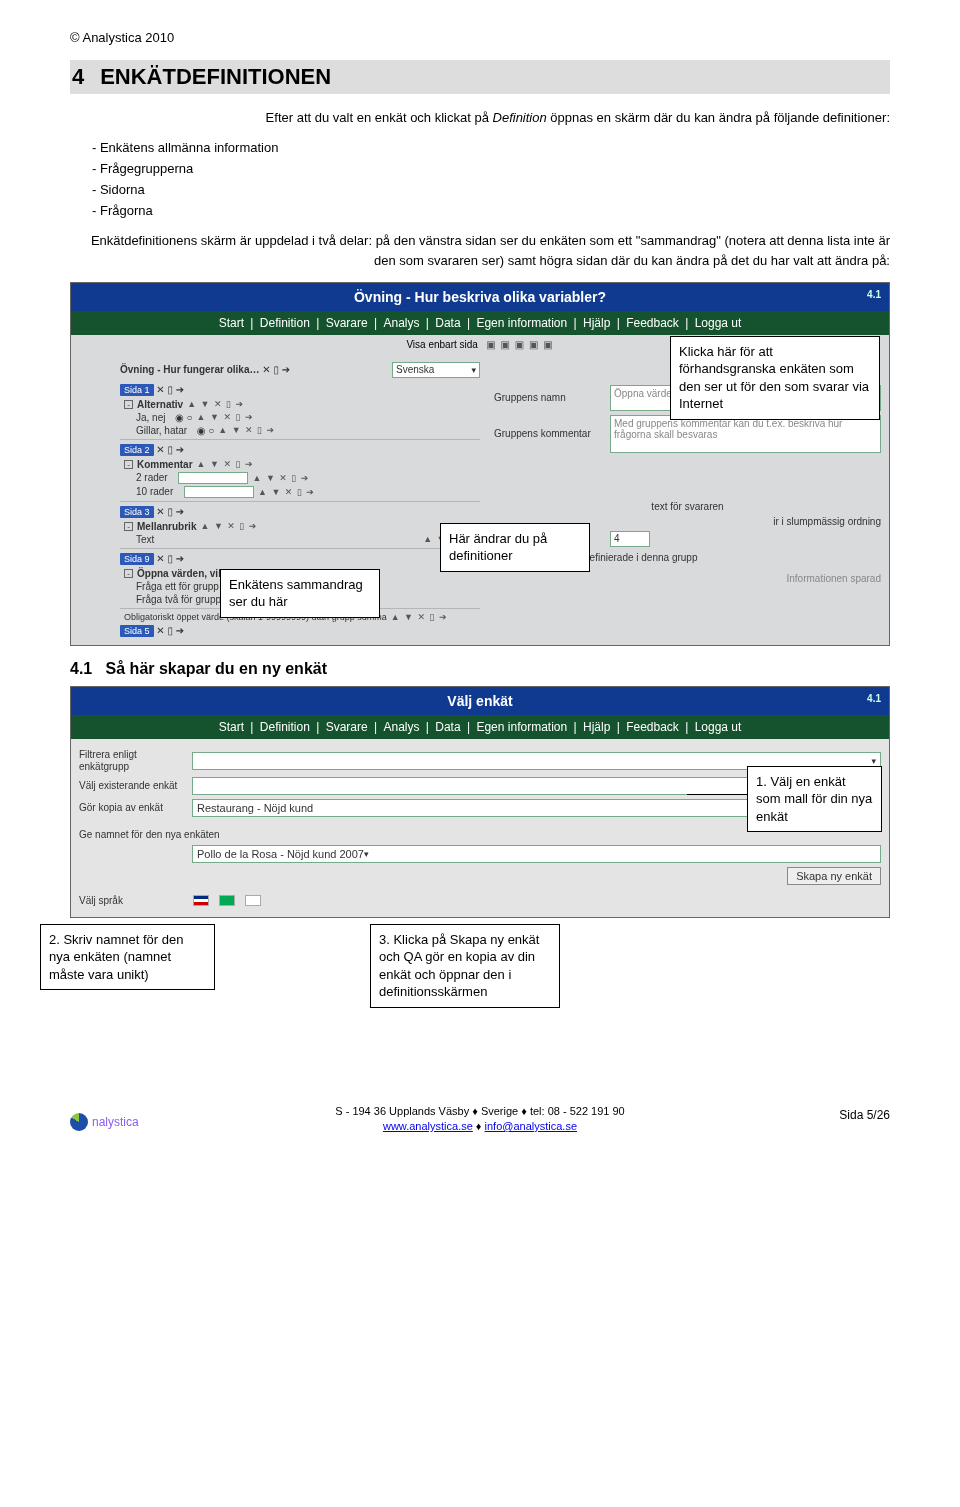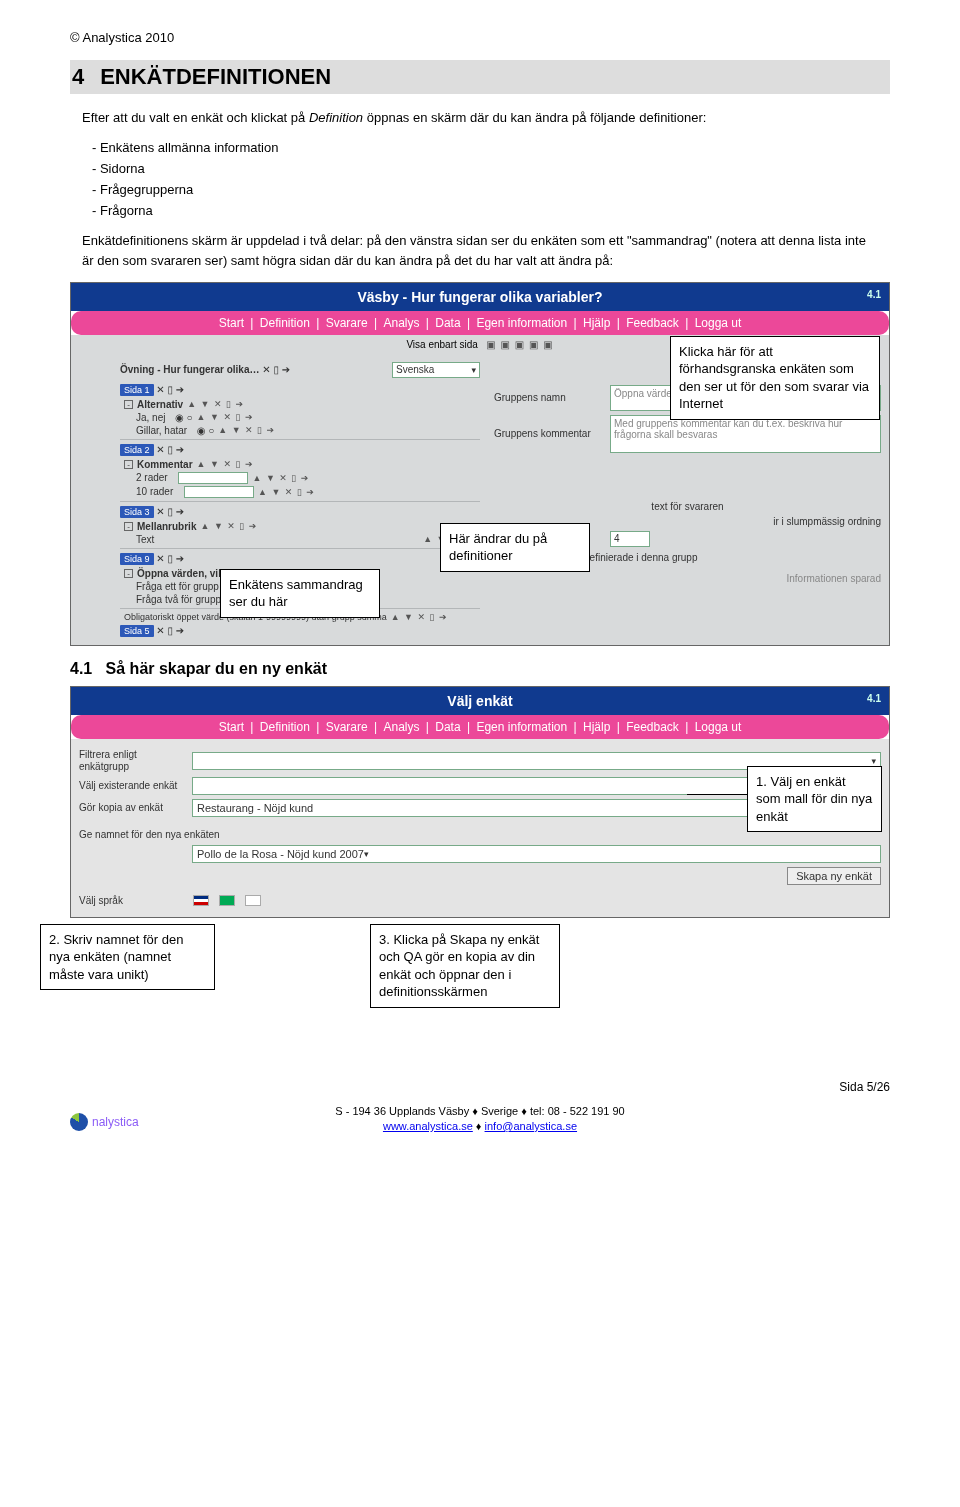--- a/index.html
+++ b/index.html
@@ -1,29 +1,29 @@
 <!DOCTYPE html>
 <html><head>
 <meta charset="utf-8">
 <style>
   * { box-sizing: border-box; margin: 0; padding: 0; }
   body { font-family: Verdana, Arial, sans-serif; font-size: 13px; color: #000; background: #fff; width: 960px; margin: 0 auto; padding: 30px 70px 10px 70px; position: relative; }
   .copyright { font-size: 13px; margin-bottom: 15px; }
   .section-heading { background: #ddd; font-family: Arial, sans-serif; font-size: 22px; font-weight: bold; padding: 4px 2px; margin-bottom: 14px; }
   .section-num { display: inline-block; width: 22px; }
-  p.body { margin: 10px 12px; line-height: 1.55; }
+  p.body { margin: 10px 0; line-height: 1.55; text-align: right; }
   .body .ital { font-style: italic; }
   ul.dashlist { list-style: none; margin: 8px 0 8px 40px; line-height: 1.6; }
   ul.dashlist li::before { content: "- "; margin-left: -18px; }
   .subheading { font-family: Arial, sans-serif; font-size: 16px; font-weight: bold; margin: 14px 0 8px 0; }
   
   .app-frame { border: 1px solid #666; background: #fff; position: relative; margin: 8px 0 6px 0; }
   .app-titlebar { background: #103a8f; color: #fff; text-align: center; font-weight: bold; font-size: 14px; padding: 6px 4px; position: relative; }
   .app-ver { position: absolute; right: 8px; top: 6px; font-size: 10px; color: #cfe; }
-  .app-menubar { background: #ec4899; color: #fff; text-align: center; font-size: 12px; padding: 5px 4px; border-radius: 10px; }
+  .app-menubar { background: #14532d; color: #fff; text-align: center; font-size: 12px; padding: 5px 4px; }
   .app-menubar span { margin: 0 3px; }
   .app-body { display: flex; background: #d8dadb; padding-left: 43px; }
   .left-pane { width: 48%; padding: 6px 6px; font-size: 10px; color: #333; }
   .right-pane { width: 52%; padding: 6px 8px; font-size: 10px; color: #333; background: #d8dadb; }
   .field-row { display: flex; align-items: center; margin: 4px 0; gap: 6px; }
   .field-label { width: 110px; color: #333; font-size: 10px; }
   .mini-input { background: #fff; border: 1px solid #7a8; height: 16px; flex: 1; font-size: 10px; padding: 0 3px; display: flex; align-items: center; }
   .mini-select { background: #fff; border: 1px solid #7a8; height: 16px; font-size: 10px; padding: 0 3px; display: flex; align-items: center; justify-content: space-between; flex: 1; }
   .mini-select::after { content: "▾"; font-size: 9px; color: #333; }
   .mini-textarea { background: #fff; border: 1px solid #7a8; height: 38px; flex: 1; font-size: 10px; padding: 2px 3px; color: #888; }
@@ -44,21 +44,21 @@
   .form-grid .sel { flex: 1; background: #fff; border: 1px solid #7a8; height: 18px; display: flex; align-items: center; justify-content: space-between; padding: 0 4px; font-size: 11px; }
   .form-grid .sel::after { content: "▾"; font-size: 9px; color: #333; }
   .btn { background: #eee; border: 1px solid #888; padding: 2px 8px; font-size: 11px; display: inline-block; }
   .flag { display:inline-block; width:16px; height:11px; border:1px solid #aaa; margin: 0 1px; }
   .flag.uk { background: linear-gradient(#002b7f 33%, #fff 33% 66%, #c00 66%); }
   .flag.se { background: #0a5; }
   .flag.fi { background: #fff; }
   
   .footer { margin-top: 70px; font-size: 11px; text-align: center; line-height: 1.4; }
   .footer a { color: #00e; text-decoration: underline; }
-  .page-num { position: absolute; right: 70px; bottom: 50px; font-size: 12px; }
+  .page-num { position: absolute; right: 70px; bottom: 22px; font-size: 12px; }
   .logo-corner { position:absolute; left:70px; bottom:13px; display:flex; align-items:center; gap:4px; font-size:12px; color:#8b5cf6; }
   .logo-mark { width:18px; height:18px; border-radius:50%; background: conic-gradient(#1e4fa8 0 300deg, #8dc63f 300deg 360deg); }
   .info-icon { display:inline-block; width:14px; height:14px; border-radius:50%; background:#f90; color:#fff; text-align:center; font-size:10px; line-height:14px; font-weight:bold; }
   .left-hdr { display:flex; align-items:center; justify-content:space-between; font-size:10px; color:#333; margin:2px 0 4px;}
 </style>
 </head>
 <body>
 
 <div class="copyright">© Analystica 2010</div>
 
@@ -66,31 +66,31 @@
   <span class="section-num">4</span>
   <span>ENKÄTDEFINITIONEN</span>
 </div>
 
 <p class="body">
   Efter att du valt en enkät och klickat på <span class="ital">Definition</span> öppnas en skärm där du kan ändra på följande definitioner:
 </p>
 
 <ul class="dashlist">
   <li>Enkätens allmänna information</li>
+  <li>Frågegrupperna</li>
   <li>Sidorna</li>
-  <li>Frågegrupperna</li>
   <li>Frågorna</li>
 </ul>
 
 <p class="body">Enkätdefinitionens skärm är uppdelad i två delar: på den vänstra sidan ser du enkäten som ett "sammandrag" (notera att denna lista inte är den som svararen ser) samt högra sidan där du kan ändra på det du har valt att ändra på:</p>
 
 <div class="screenshot-wrap">
   <div class="app-frame">
     <div class="app-titlebar">
-      <span>Väsby - Hur fungerar olika variabler?</span>
+      <span>Övning - Hur beskriva olika variabler?</span>
       <span class="app-ver">4.1</span>
     </div>
     <div class="app-menubar">
       <span>Start</span> |
       <span>Definition</span> |
       <span>Svarare</span> |
       <span>Analys</span> |
       <span>Data</span> |
       <span>Egen information</span> |
       <span>Hjälp</span> |

